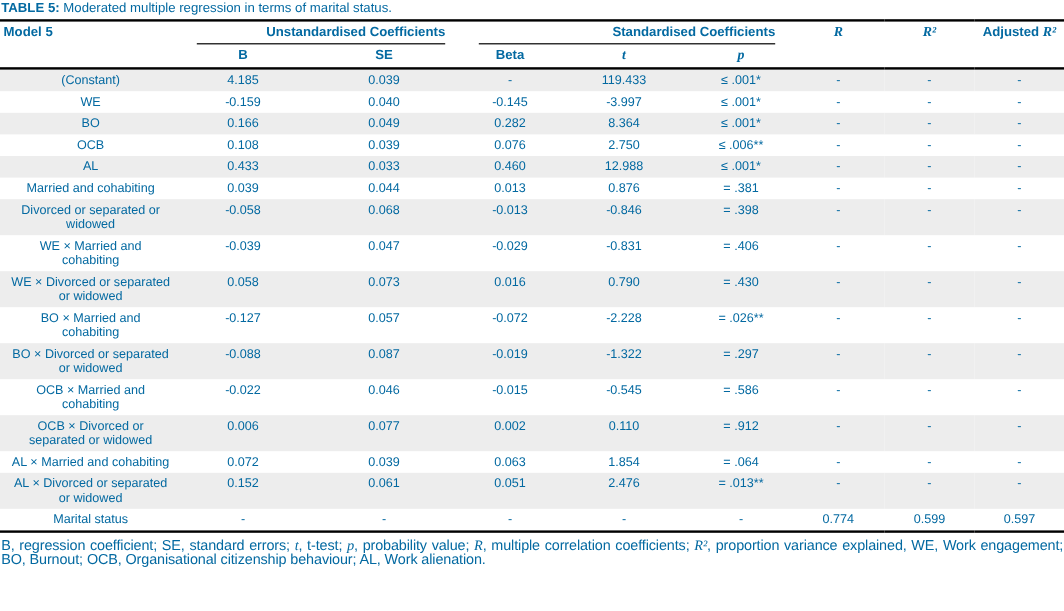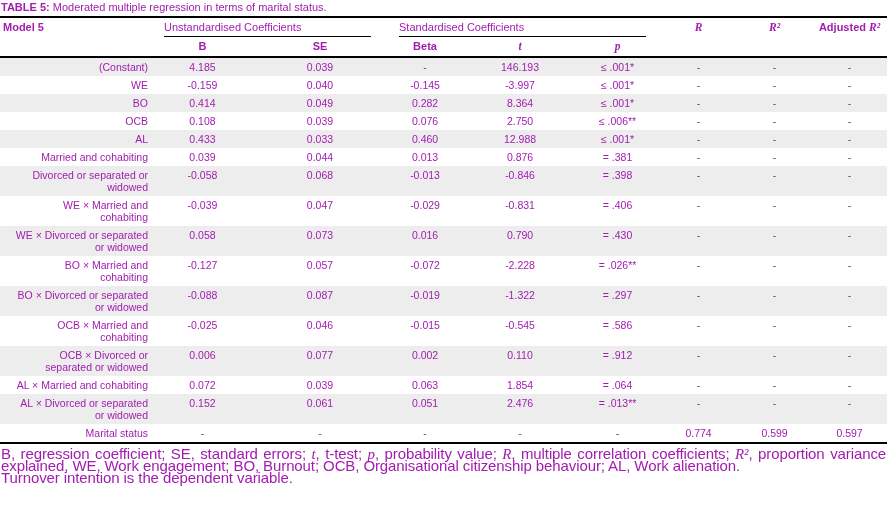--- a/index.html
+++ b/index.html
@@ -1,50 +1,50 @@
 <!DOCTYPE html>
 <html><head>
 <meta charset="utf-8">
 <style>
   * { margin: 0; padding: 0; box-sizing: border-box; }
   html, body { background: #fff; }
   .page {
     width: 887px; height: 509px; background: #ffffff; overflow: hidden;
-    font-family: "Liberation Sans", sans-serif; color: #a21caf;
+    font-family: "Liberation Sans", sans-serif; color: #0369a1;
   }
   .caption { font-size: 11px; line-height: 13px; padding: 1px 1px 2px 1px; }
   .caption .bold { font-weight: bold; }
 
   table.reg {
     width: 887px; border-collapse: collapse; table-layout: fixed;
     border-top: 2px solid #000; border-bottom: 2px solid #000;
   }
   thead th { font-weight: bold; font-size: 11px; vertical-align: top; padding: 3px 2px 2px; }
   th.model { text-align: left; padding-left: 3px; }
   th.group { padding: 0; }
   .group-label {
-    margin: 0 14px; padding: 3px 0 3px; text-align: left;
-    border-bottom: 1px solid #000; font-weight: normal;
+    margin: 0 14px; padding: 3px 0 3px; text-align: right;
+    border-bottom: 1px solid #000; font-weight: bold;
   }
   tr.subhead th { padding: 3px 2px 4px; text-align: center; }
   thead { border-bottom: 2px solid #000; }
   th.rhead { text-align: center; }
 
   .math { font-family: "Liberation Serif", serif; font-style: italic; }
   thead .math { font-size: 11.5px; }
 
   tbody td {
     font-size: 10.5px; line-height: 12px; vertical-align: top;
     padding: 3px 2px; text-align: center;
   }
-  tbody td.label { text-align: right; padding-left: 3px; white-space: pre-line; }
+  tbody td.label { text-align: center; padding-left: 3px; white-space: pre-line; }
   tbody tr:nth-child(odd) { background: #ededed; }
 
   .footnotes { padding: 4px 1px 0 1px; }
-  .fn { font-size: 15px; line-height: 12px; letter-spacing: -0.1px; }
+  .fn { font-size: 12px; line-height: 12px; letter-spacing: -0.1px; }
   .fn.justify { text-align: justify; }
 </style>
 </head>
 <body>
 
 <div class="page">
 
   <div class="caption"><span class="bold">TABLE 5:</span><span> Moderated multiple regression in terms of marital status.</span></div>
 
   <table class="reg">
@@ -79,40 +79,40 @@
         <th class="math">t</th>
         <th class="math">p</th>
       </tr>
     </thead>
     <tbody id="table-body">
         <tr>
     <td class="label">(Constant)</td>
     <td>4.185</td>
     <td>0.039</td>
     <td>-</td>
-    <td>146.193</td>
+    <td>119.433</td>
     <td>≤ .001*</td>
     <td>-</td>
     <td>-</td>
     <td>-</td>
   </tr>
         <tr>
     <td class="label">WE</td>
     <td>-0.159</td>
     <td>0.040</td>
     <td>-0.145</td>
     <td>-3.997</td>
     <td>≤ .001*</td>
     <td>-</td>
     <td>-</td>
     <td>-</td>
   </tr>
         <tr>
     <td class="label">BO</td>
-    <td>0.414</td>
+    <td>0.166</td>
     <td>0.049</td>
     <td>0.282</td>
     <td>8.364</td>
     <td>≤ .001*</td>
     <td>-</td>
     <td>-</td>
     <td>-</td>
   </tr>
         <tr>
     <td class="label">OCB</td>
@@ -203,21 +203,21 @@
     <td>-0.019</td>
     <td>-1.322</td>
     <td>= .297</td>
     <td>-</td>
     <td>-</td>
     <td>-</td>
   </tr>
         <tr>
     <td class="label">OCB × Married and
 cohabiting</td>
-    <td>-0.025</td>
+    <td>-0.022</td>
     <td>0.046</td>
     <td>-0.015</td>
     <td>-0.545</td>
     <td>= .586</td>
     <td>-</td>
     <td>-</td>
     <td>-</td>
   </tr>
         <tr>
     <td class="label">OCB × Divorced or
@@ -263,16 +263,15 @@
     <td>-</td>
     <td>0.774</td>
     <td>0.599</td>
     <td>0.597</td>
   </tr>
       </tbody>
   </table>
 
   <div class="footnotes">
     <p class="fn justify"><span>B, regression coefficient; SE, standard errors; </span><span class="math">t</span><span>, t-test; </span><span class="math">p</span><span>, probability value; </span><span class="math">R</span><span>, multiple correlation coefficients; </span><span class="math">R²</span><span>, proportion variance explained, WE, Work engagement; BO, Burnout; OCB, Organisational citizenship behaviour; AL, Work alienation.</span></p>
-    <p class="fn">Turnover intention is the dependent variable.</p>
   </div>
 
 </div>
 
 </body></html>

